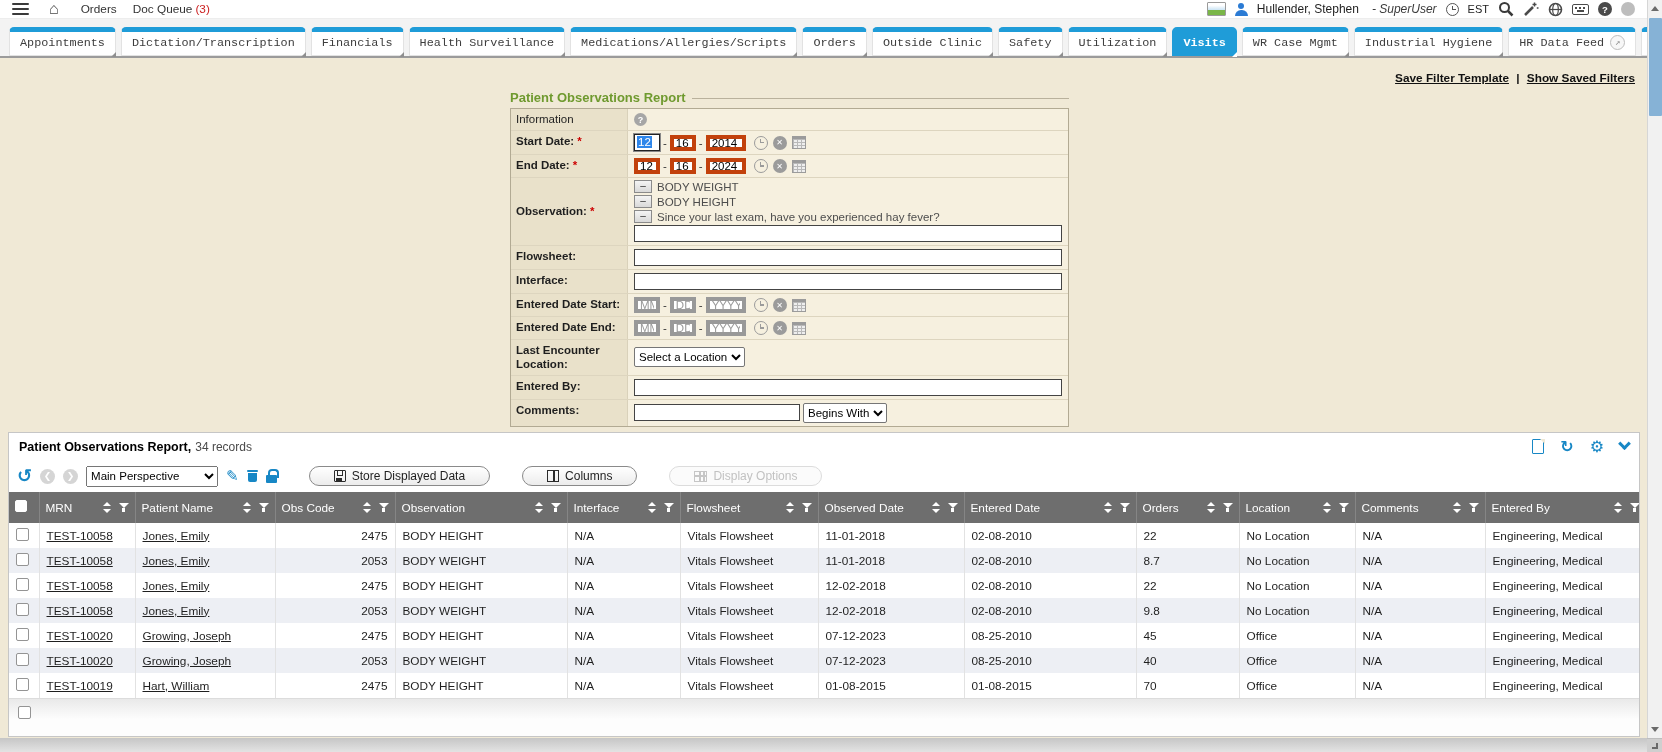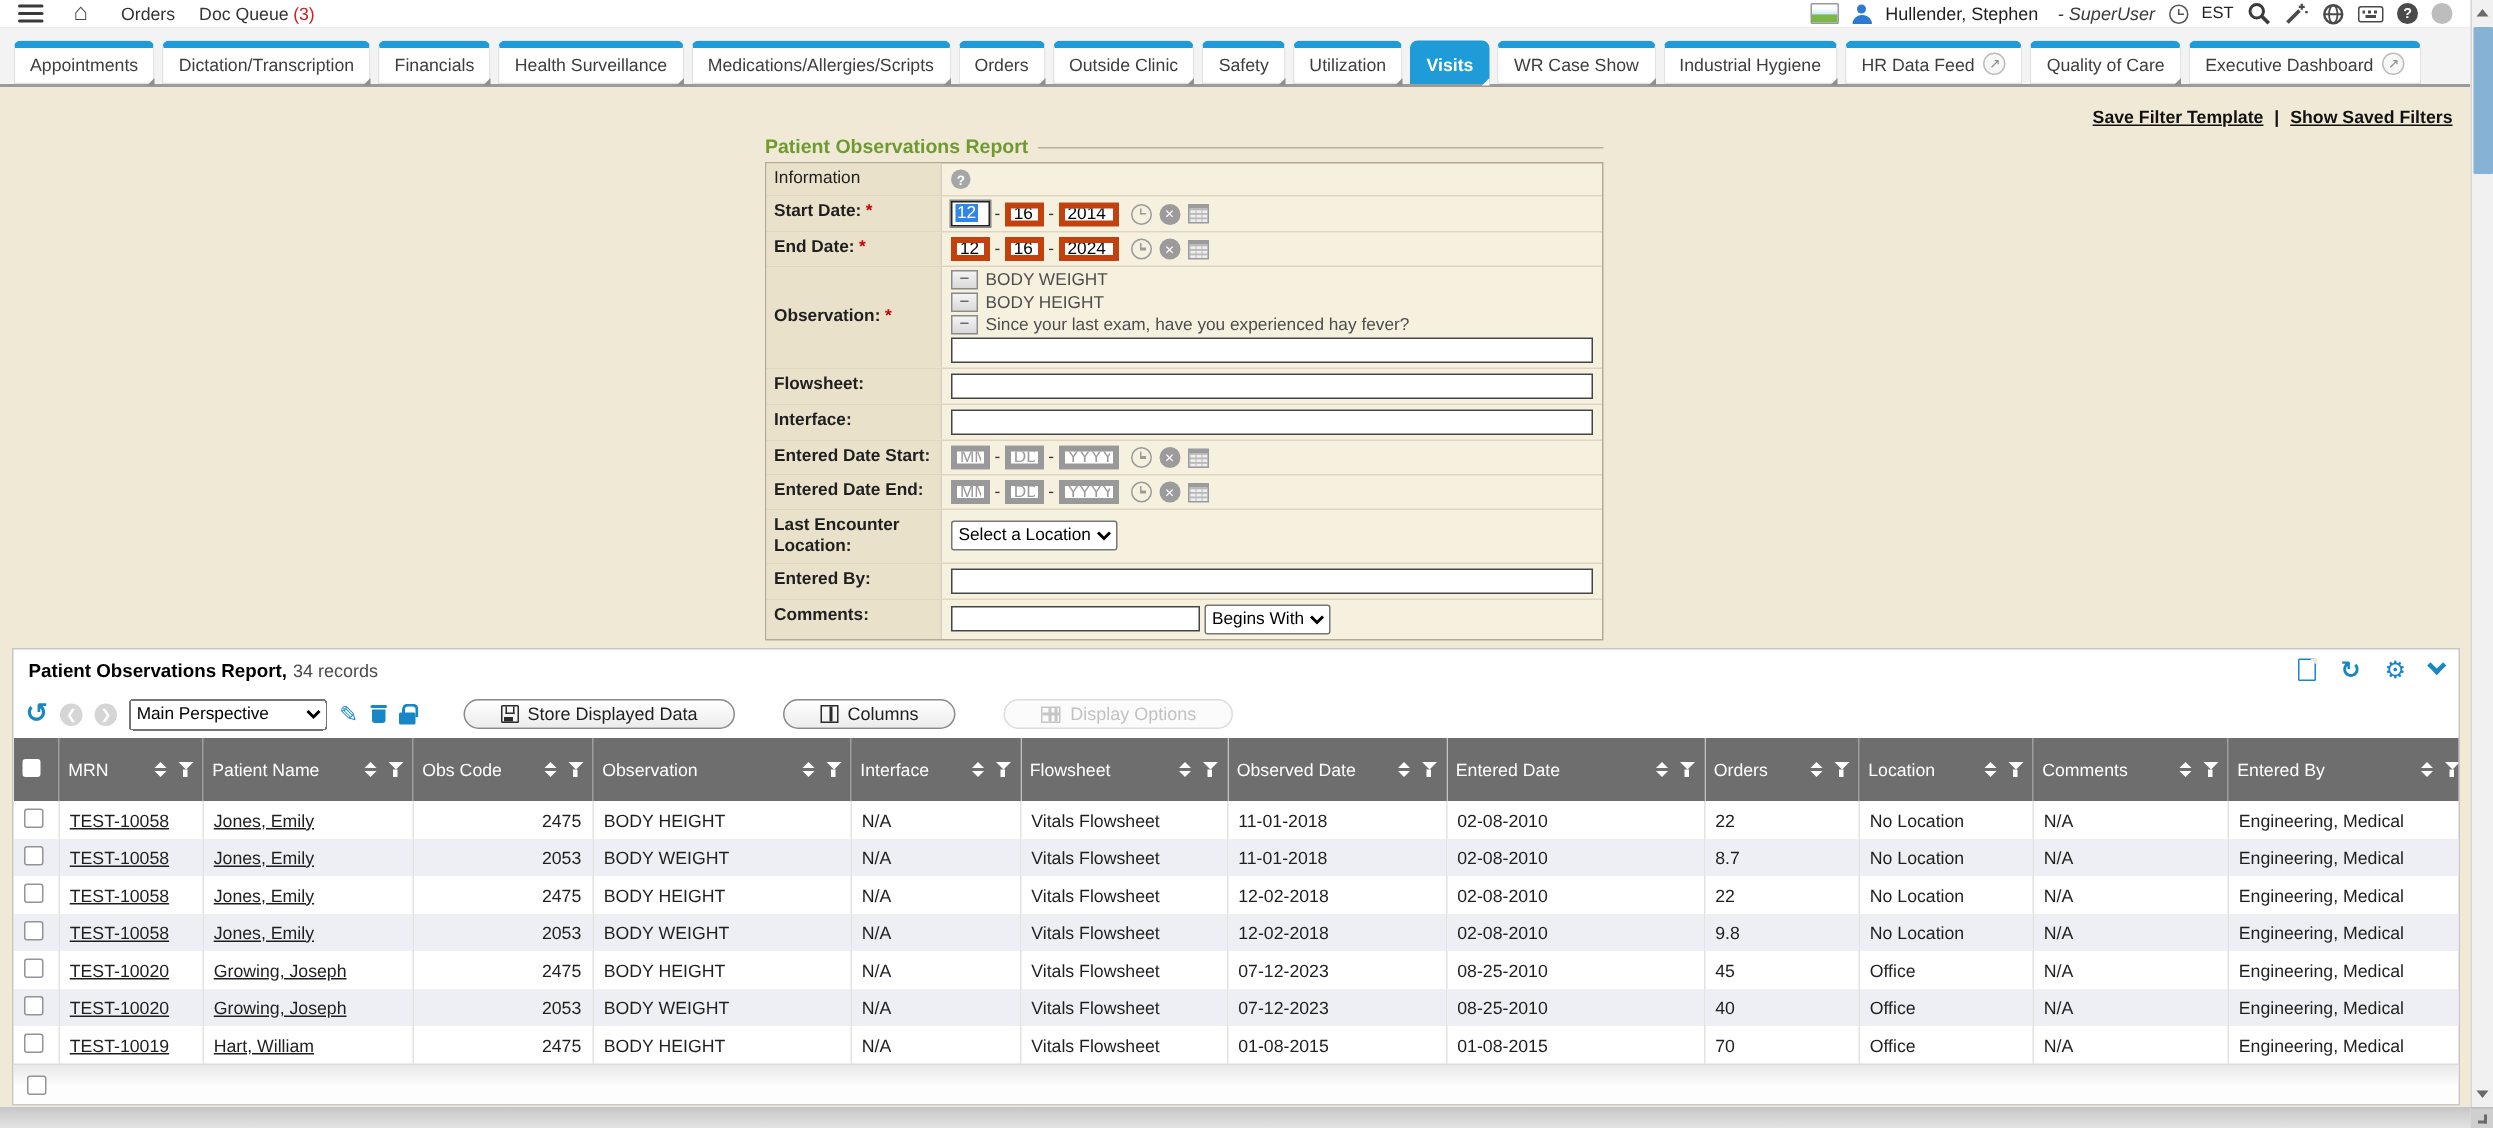--- a/index.html
+++ b/index.html
@@ -34,21 +34,21 @@
   .kb-ico::after { content:""; position:absolute; left:4px; bottom:1.5px; right:4px; height:2px; background:#4a4a4a; }
   .help-ico { width:14px; height:14px; border-radius:50%; background:#4a4a4a; color:#fff; font-weight:bold;
     font-size:9.5px; display:flex; align-items:center; justify-content:center; cursor:pointer; }
   .gray-dot { width:14px; height:14px; border-radius:50%; background:#bdbdbd; }
 
   
   .tabbar { position:absolute; top:19px; left:0; right:15px; height:39px; background:#f3f3f3;
     border-bottom:2px solid #9b9b9b; padding:4px 0 0 9px; display:flex; align-items:flex-end; }
   .tab { position:relative; display:inline-flex; align-items:center; gap:6px; background:#fff;
     border:1px solid #e2e2e2; border-top:5px solid #1f9cd8; border-radius:5px 5px 0 0;
-    padding:4px 10px 6px; margin-right:5px; color:#3d3d3d; font-size:11.8px; cursor:pointer; white-space:nowrap; height:29px; }
+    padding:4px 10px 6px; margin-right:5px; color:#3d3d3d; font-size:11.8px; cursor:pointer; white-space:nowrap; height:29px;font-family:Liberation Mono, monospace; }
   .tab .fold { position:absolute; right:-1px; bottom:-2px; width:0; height:0;
     border-left:5px solid transparent; border-bottom:5px solid #8f8f8f; }
   .tab.active { background:#1f9cd8; border-color:#1f9cd8; color:#fff; font-weight:bold; }
   .tab.active .fold { border-bottom-color:#ffffff; }
   .tab .ext { width:15px; height:15px; border:1px solid #bdbdbd; border-radius:50%; background:#f7f7f7;
     color:#8a8a8a; font-size:9px; display:flex; align-items:center; justify-content:center; }
 
   
   .content { position:absolute; top:60px; left:0; right:15px; bottom:14px; background:#f0e9d6; }
   .filter-links { position:absolute; top:11px; right:12px; font-size:11.8px; color:#111; font-weight:600; }
@@ -133,21 +133,21 @@
   .ico-floppy::before { content:""; position:absolute; top:0; left:2.5px; width:4px; height:4px; border:1.5px solid #2b2b2b; border-top:none; }
   .ico-floppy::after { content:""; position:absolute; bottom:0; left:1.5px; width:6px; height:3.5px; background:#2b2b2b; }
   .ico-cols { width:12px; height:12px; border:1.5px solid #2b2b2b; position:relative; }
   .ico-cols::before { content:""; position:absolute; top:0; bottom:0; left:50%; width:1.5px; background:#2b2b2b; }
   .tool-btn.disabled { border-color:#dcdcdc; color:#c2c2c2; background:#fbfbfb; cursor:default; }
   .ico-grid-dis { width:13px; height:11px; border:1.5px solid #c6c6c6; position:relative; }
   .ico-grid-dis::before { content:""; position:absolute; top:0; bottom:0; left:33%; width:1.5px; background:#c6c6c6; box-shadow:4px 0 0 #c6c6c6; }
   .ico-grid-dis::after { content:""; position:absolute; left:0; right:0; top:40%; height:1.5px; background:#c6c6c6; }
 
   table.grid { border-collapse:collapse; table-layout:fixed; width:100%; flex:none; }
-  table.grid th { background:#6e6e6e; color:#fff; font-weight:normal; font-size:11.8px; height:42px;
+  table.grid th { background:#6e6e6e; color:#fff; font-weight:normal; font-size:11.8px; height:31px;
     padding:0 6px; border-right:1px solid #858585; text-align:left; overflow:hidden; }
   .th-inner { display:flex; align-items:center; justify-content:space-between; gap:4px; }
   .th-icons { display:flex; align-items:center; gap:8px; flex:none; }
   .sort-ico { display:flex; flex-direction:column; gap:2.5px; cursor:pointer; }
   .sort-ico .up { width:0; height:0; border-left:4px solid transparent; border-right:4px solid transparent; border-bottom:4.5px solid #fff; }
   .sort-ico .dn { width:0; height:0; border-left:4px solid transparent; border-right:4px solid transparent; border-top:4.5px solid #fff; }
   .funnel { display:flex; flex-direction:column; align-items:center; cursor:pointer; }
   .funnel::before { content:""; width:0; height:0; border-left:5.5px solid transparent; border-right:5.5px solid transparent; border-top:5.5px solid #fff; }
   .funnel::after { content:""; width:3px; height:4.5px; background:#fff; }
   table.grid td { height:25px; padding:0 7px; border-right:1px solid #e2e2e2; font-size:11.8px;
@@ -251,21 +251,21 @@
       </div>
       <div class="tab">
         <span class="tab-label">Utilization</span>
         <span class="fold"></span>
       </div>
       <div class="tab active">
         <span class="tab-label">Visits</span>
         <span class="fold"></span>
       </div>
       <div class="tab">
-        <span class="tab-label">WR Case Show</span>
+        <span class="tab-label">WR Case Mgmt</span>
         <span class="fold"></span>
       </div>
       <div class="tab">
         <span class="tab-label">Industrial Hygiene</span>
         <span class="fold"></span>
       </div>
       <div class="tab">
         <span class="tab-label">HR Data Feed</span>
         <span class="ext">↗</span>
       </div>

